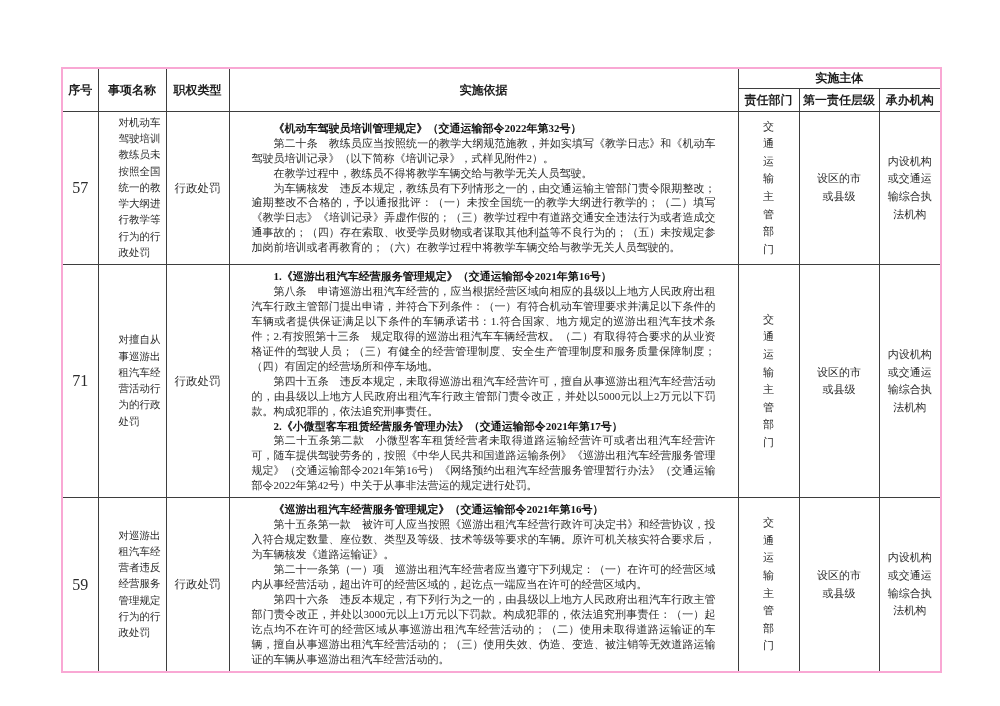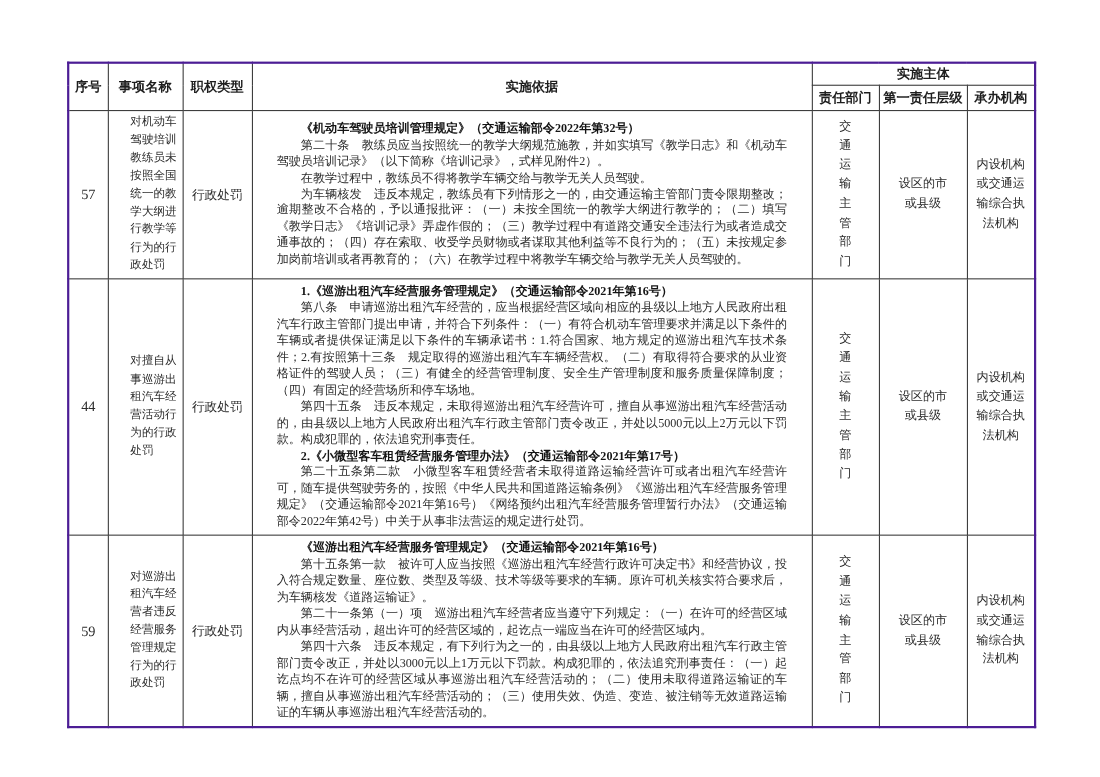--- a/index.html
+++ b/index.html
@@ -16,25 +16,25 @@
   }
   .page {
     position: relative;
     width: 1000px;
     height: 706px;
     background: #ffffff;
   }
   table.items-table {
     position: absolute;
     left: 61px;
-    top: 56px;
+    top: 67px;
     width: 879px;
     border-collapse: collapse;
     table-layout: fixed;
-    border: 2px solid #4c1d95;
+    border: 2px solid #f9a8d4;
   }
   .items-table th, .items-table td {
     border: 1px solid #3e3e3e;
     overflow: hidden;
   }
   .items-table th {
     font-size: 12px;
     font-weight: 700;
     text-align: center;
     vertical-align: middle;
@@ -44,21 +44,21 @@
   thead tr.h-row-1 { height: 20px; }
   thead tr.h-row-2 { height: 23px; }
 
   tbody tr:nth-child(1) { height: 153px; }
   tbody tr:nth-child(2) { height: 205px; }
   tbody tr:nth-child(3) { height: 155px; }
 
   td.c-seq {
     text-align: center;
     vertical-align: middle;
-    font-size: 13px;
+    font-size: 16px;
   }
   td.c-item {
     font-size: 10.5px;
     line-height: 1.55;
     text-align: left;
     vertical-align: middle;
     padding: 2px 1px 2px 20px;
     word-break: break-all;
   }
   td.c-auth {
@@ -130,21 +130,21 @@
             <p class="b-title">《机动车驾驶员培训管理规定》（交通运输部令2022年第32号）</p>
             <p class="b-para">第二十条　教练员应当按照统一的教学大纲规范施教，并如实填写《教学日志》和《机动车驾驶员培训记录》（以下简称《培训记录》，式样见附件2）。</p>
             <p class="b-para">在教学过程中，教练员不得将教学车辆交给与教学无关人员驾驶。</p>
             <p class="b-para">为车辆核发　违反本规定，教练员有下列情形之一的，由交通运输主管部门责令限期整改；逾期整改不合格的，予以通报批评：（一）未按全国统一的教学大纲进行教学的；（二）填写《教学日志》《培训记录》弄虚作假的；（三）教学过程中有道路交通安全违法行为或者造成交通事故的；（四）存在索取、收受学员财物或者谋取其他利益等不良行为的；（五）未按规定参加岗前培训或者再教育的；（六）在教学过程中将教学车辆交给与教学无关人员驾驶的。</p>
           </td>
           <td class="c-dept">交通运输主管部门</td>
           <td class="c-level">设区的市或县级</td>
           <td class="c-org">内设机构或交通运输综合执法机构</td>
         </tr>
         <tr>
-          <td class="c-seq">44</td>
+          <td class="c-seq">71</td>
           <td class="c-item">对擅自从事巡游出租汽车经营活动行为的行政处罚</td>
           <td class="c-auth">行政处罚</td>
           <td class="c-basis">
             <p class="b-title">1.《巡游出租汽车经营服务管理规定》（交通运输部令2021年第16号）</p>
             <p class="b-para">第八条　申请巡游出租汽车经营的，应当根据经营区域向相应的县级以上地方人民政府出租汽车行政主管部门提出申请，并符合下列条件：（一）有符合机动车管理要求并满足以下条件的车辆或者提供保证满足以下条件的车辆承诺书：1.符合国家、地方规定的巡游出租汽车技术条件；2.有按照第十三条　规定取得的巡游出租汽车车辆经营权。（二）有取得符合要求的从业资格证件的驾驶人员；（三）有健全的经营管理制度、安全生产管理制度和服务质量保障制度；（四）有固定的经营场所和停车场地。</p>
             <p class="b-para">第四十五条　违反本规定，未取得巡游出租汽车经营许可，擅自从事巡游出租汽车经营活动的，由县级以上地方人民政府出租汽车行政主管部门责令改正，并处以5000元以上2万元以下罚款。构成犯罪的，依法追究刑事责任。</p>
             <p class="b-title">2.《小微型客车租赁经营服务管理办法》（交通运输部令2021年第17号）</p>
             <p class="b-para">第二十五条第二款　小微型客车租赁经营者未取得道路运输经营许可或者出租汽车经营许可，随车提供驾驶劳务的，按照《中华人民共和国道路运输条例》《巡游出租汽车经营服务管理规定》（交通运输部令2021年第16号）《网络预约出租汽车经营服务管理暂行办法》（交通运输部令2022年第42号）中关于从事非法营运的规定进行处罚。</p>
           </td>
           <td class="c-dept">交通运输主管部门</td>

